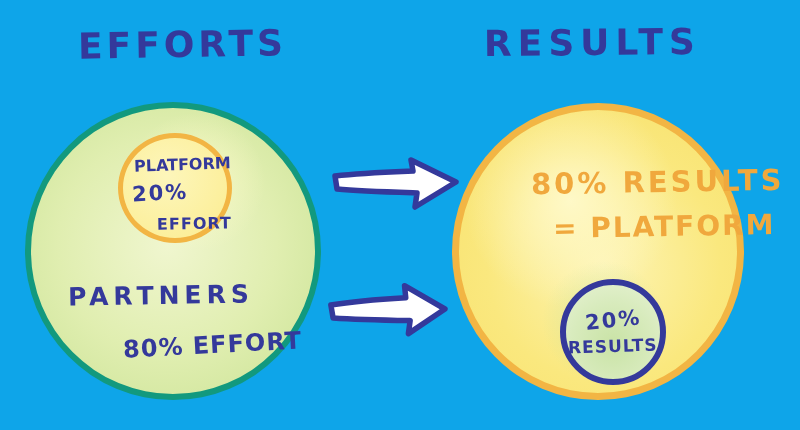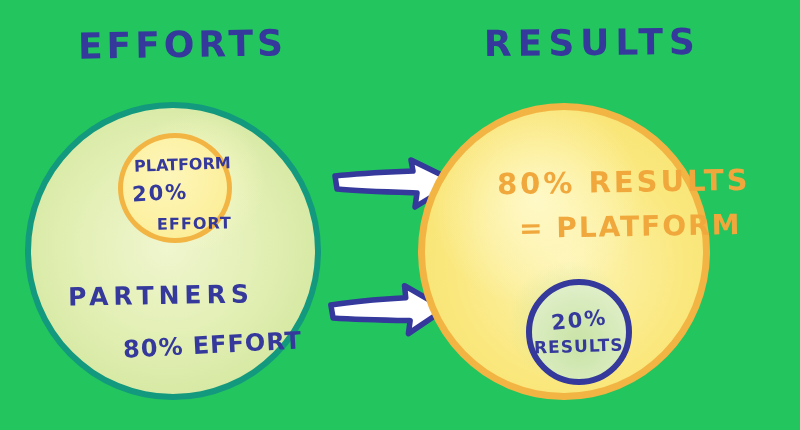--- a/index.html
+++ b/index.html
@@ -16,21 +16,21 @@
     --inner-yellow-light:#fdf6bb;
     --small-green:#c9e3a6;
     --small-green-light:#e7f2d4;
   }
   *{margin:0;padding:0;box-sizing:border-box;}
   html,body{background:#fff;}
   body{font-family:"DejaVu Sans","Liberation Sans",sans-serif;}
   .canvas{
     position:relative;
     width:800px;height:430px;
-    background:#22c55e;
+    background:#0ea5e9;
     overflow:hidden;
   }
   .title{
     position:absolute;
     font-weight:bold;
     color:var(--ink);
     font-size:36px;
     white-space:nowrap;
   }
   .title-efforts{left:78px;top:24px;letter-spacing:4px;transform:rotate(-1deg);}
@@ -78,21 +78,21 @@
     left:123px;top:331px;
     font-size:24px;font-weight:bold;
     letter-spacing:1px;
     color:var(--ink);
     transform:rotate(-3deg);
     white-space:nowrap;
   }
 
   .results-circle{
     position:absolute;
-    left:418px;top:103px;
+    left:452px;top:103px;
     width:292px;height:297px;
     border:7px solid var(--orange);
     border-radius:50%;
     background:
       radial-gradient(circle at 52% 75%, rgba(190,222,150,0.55) 0%, rgba(190,222,150,0) 24%),
       radial-gradient(circle at 40% 32%, rgba(255,250,205,0.9) 0%, rgba(255,250,205,0) 42%),
       radial-gradient(circle at 52% 55%, var(--yellow-fill-light) 0%, var(--yellow-fill) 55%, #f7e06b 100%);
   }
   .results-heading-ln1{
     position:absolute;

